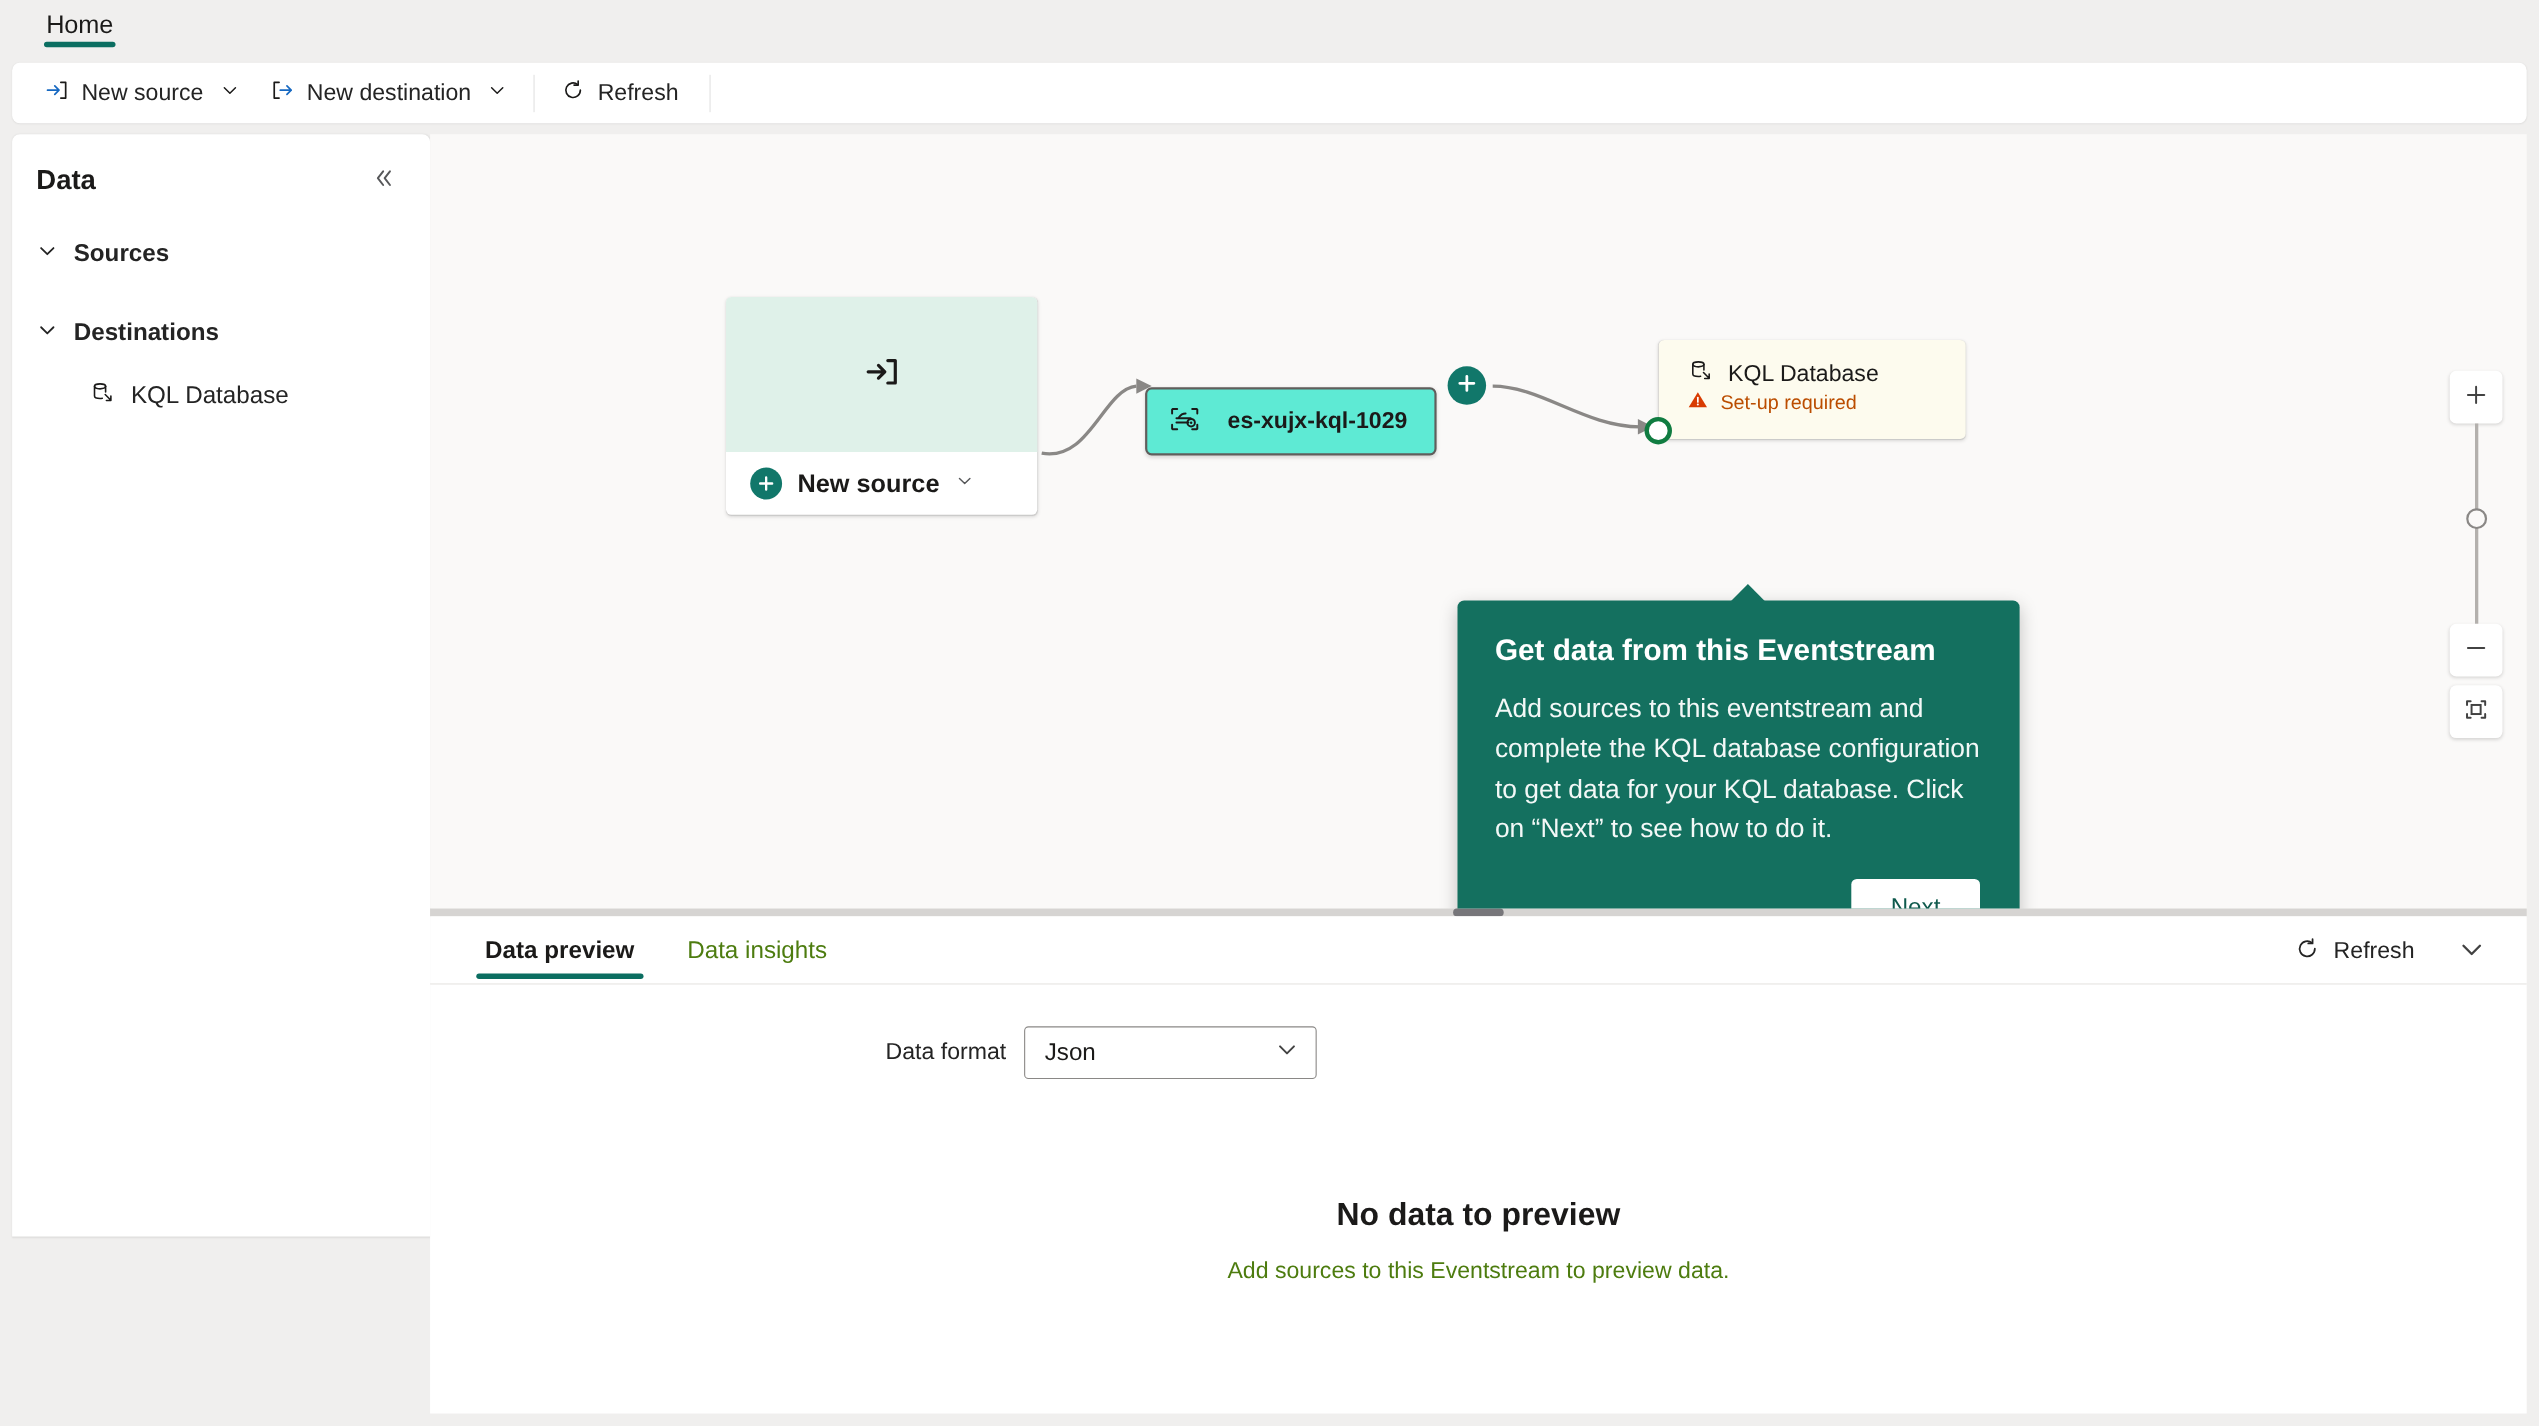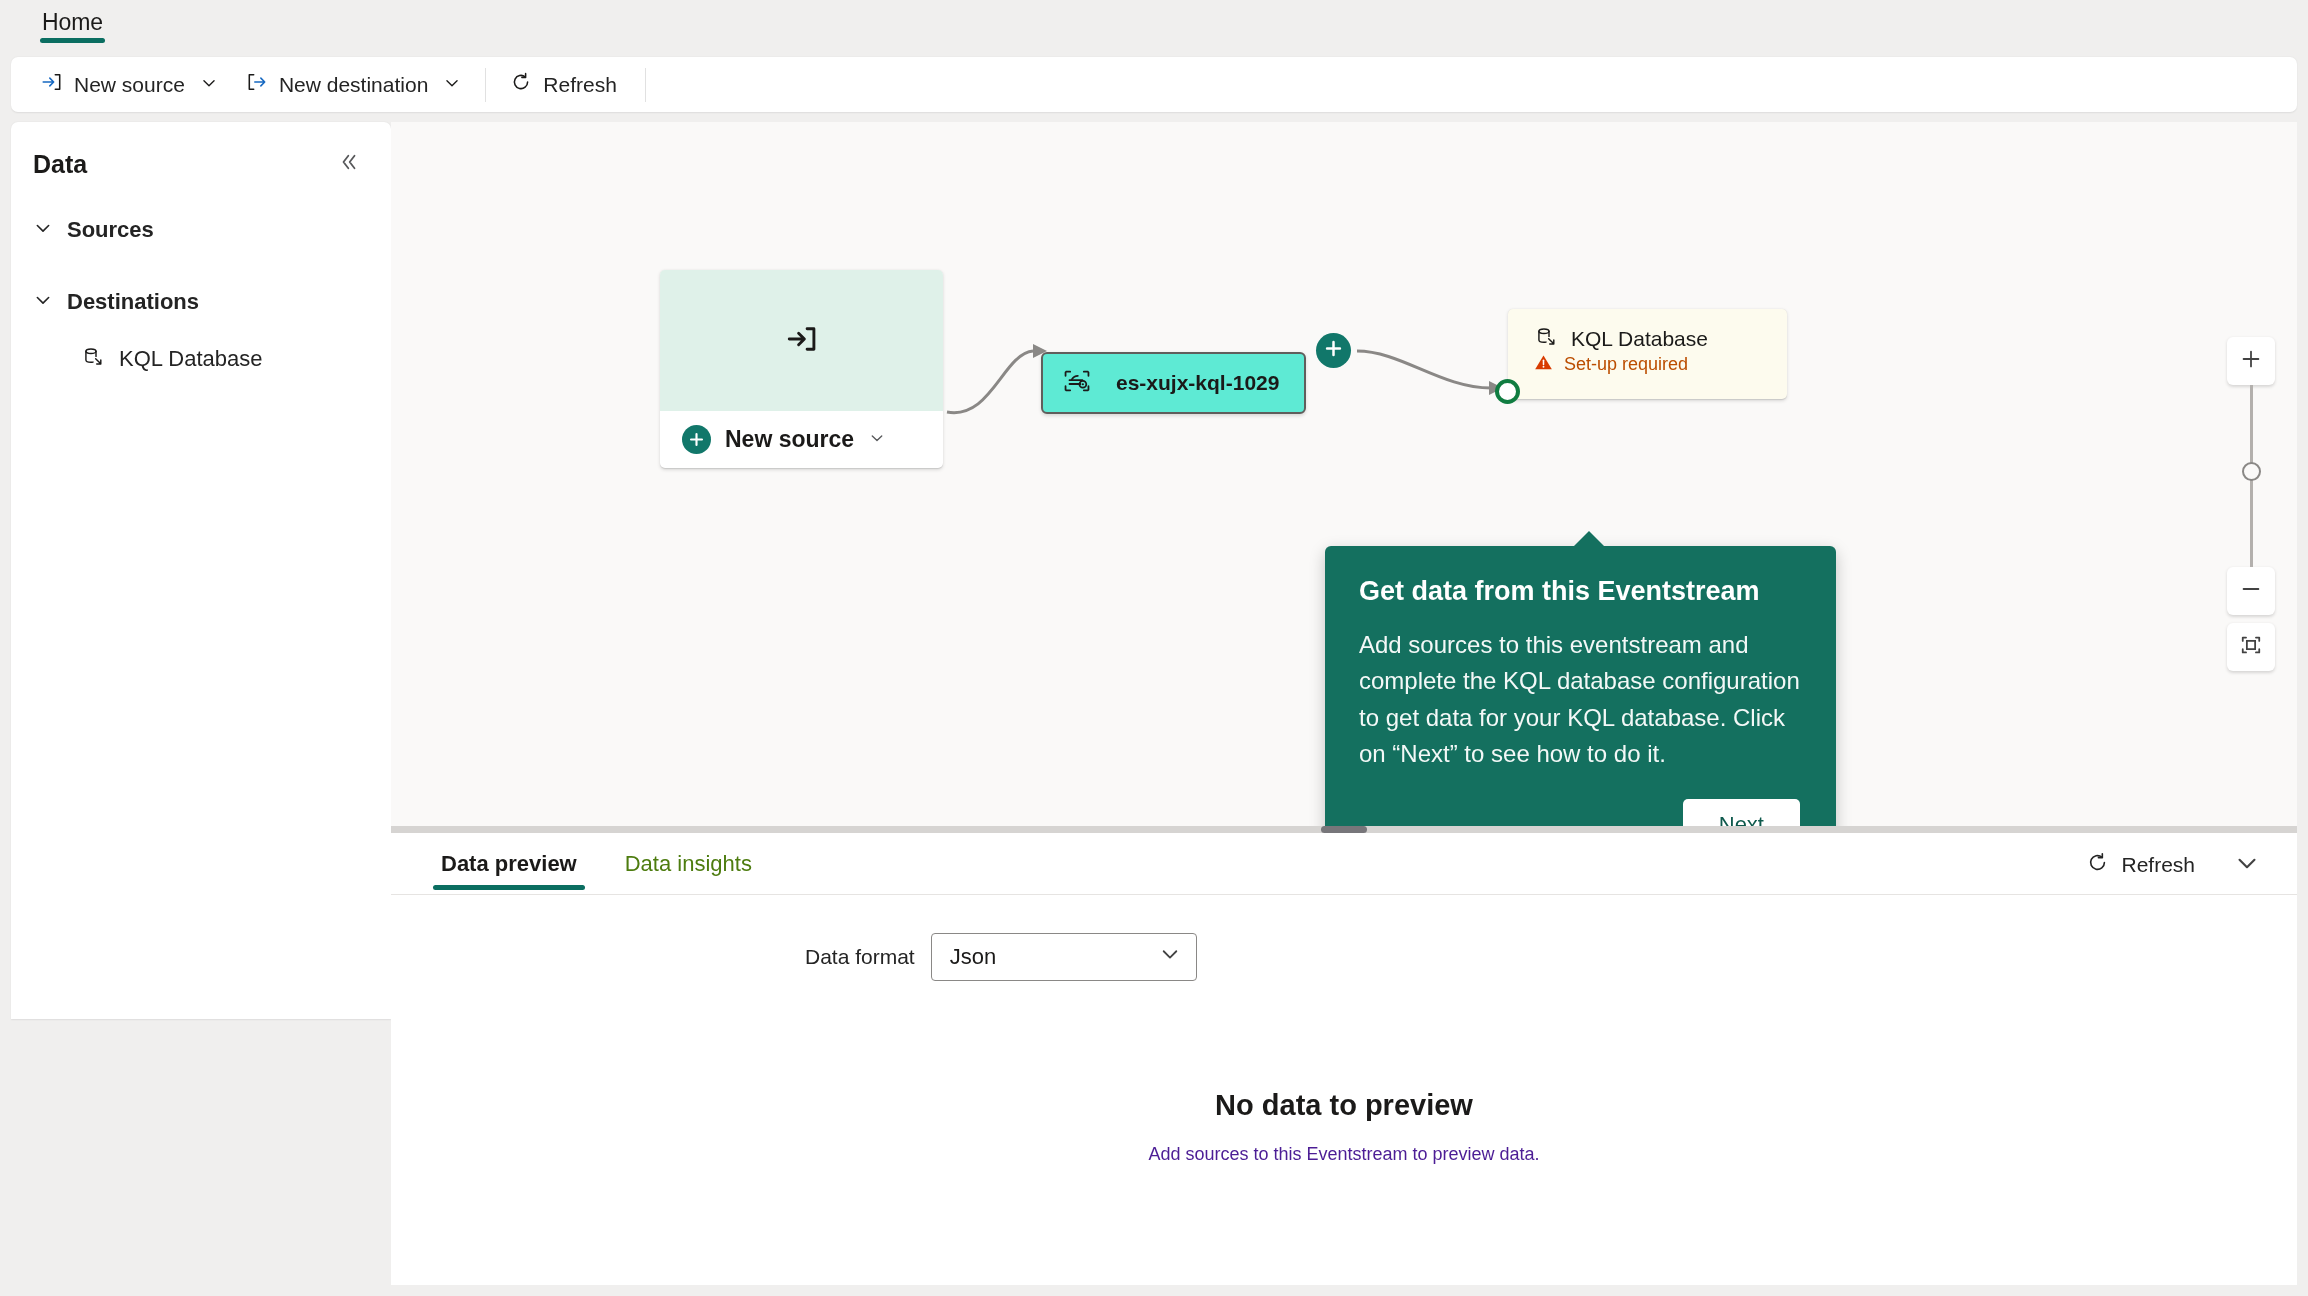--- a/index.html
+++ b/index.html
@@ -37,21 +37,21 @@
     display: flex; align-items: center; gap: 11px; height: 44px;
     padding: 0 14px; border-radius: 5px; cursor: pointer;
     font-size: 21px; color: #242424; white-space: nowrap;
   }
   .cmd-sep { width: 1px; height: 34px; background: #e1e1e1; margin: 0 10px; }
   .cmd-sep2 { width: 1px; height: 34px; background: #e1e1e1; margin: 0 10px 0 14px; }
   .chev-sm { margin-left: 4px; }
 
   
   .leftpanel {
-    position: absolute; left: 11px; top: 122px; width: 380px; height: 897px;
+    position: absolute; left: 11px; top: 122px; width: 380px; height: 1002px;
     background: #ffffff; border-radius: 7px 7px 0 0;
     box-shadow: 0 0.6px 1.8px rgba(0,0,0,.08);
   }
   .lp-head {
     display: flex; align-items: center; justify-content: space-between;
     padding: 22px 22px 0 22px;
   }
   .lp-title { font-size: 25px; font-weight: bold; color: #1b1a19; }
   .lp-collapse {
     width: 40px; height: 40px; display: flex; align-items: center; justify-content: center;
@@ -187,21 +187,21 @@
   .bp-formatrow { display: flex; align-items: center; gap: 16px; padding: 38px 0 0 414px; }
   .bp-format-lbl { font-size: 21px; color: #242424; }
   .bp-select {
     width: 266px; height: 48px; border: 1px solid #8a8886; border-radius: 4px;
     background: #ffffff; display: flex; align-items: center; justify-content: space-between;
     padding: 0 15px 0 18px; font-size: 22px; color: #1b1a19; cursor: pointer;
   }
 
   .bp-empty { margin-top: 108px; text-align: center; }
   .bp-empty-title { font-size: 29px; font-weight: bold; color: #1b1a19; }
-  .bp-empty-sub { font-size: 18px; color: #4c1d95; margin-top: 22px; }
+  .bp-empty-sub { font-size: 21px; color: #4d7c0f; margin-top: 22px; }
 
   
   .coach {
     position: absolute; left: 934px; top: 424px; width: 511px;
     background: #14705f; border-radius: 6px; padding: 30px 36px 28px 34px;
     box-shadow: 0 5px 16px rgba(0,0,0,.22);
     z-index: 40;
   }
   .coach-beak {
     position: absolute; left: 248px; top: -15px;

